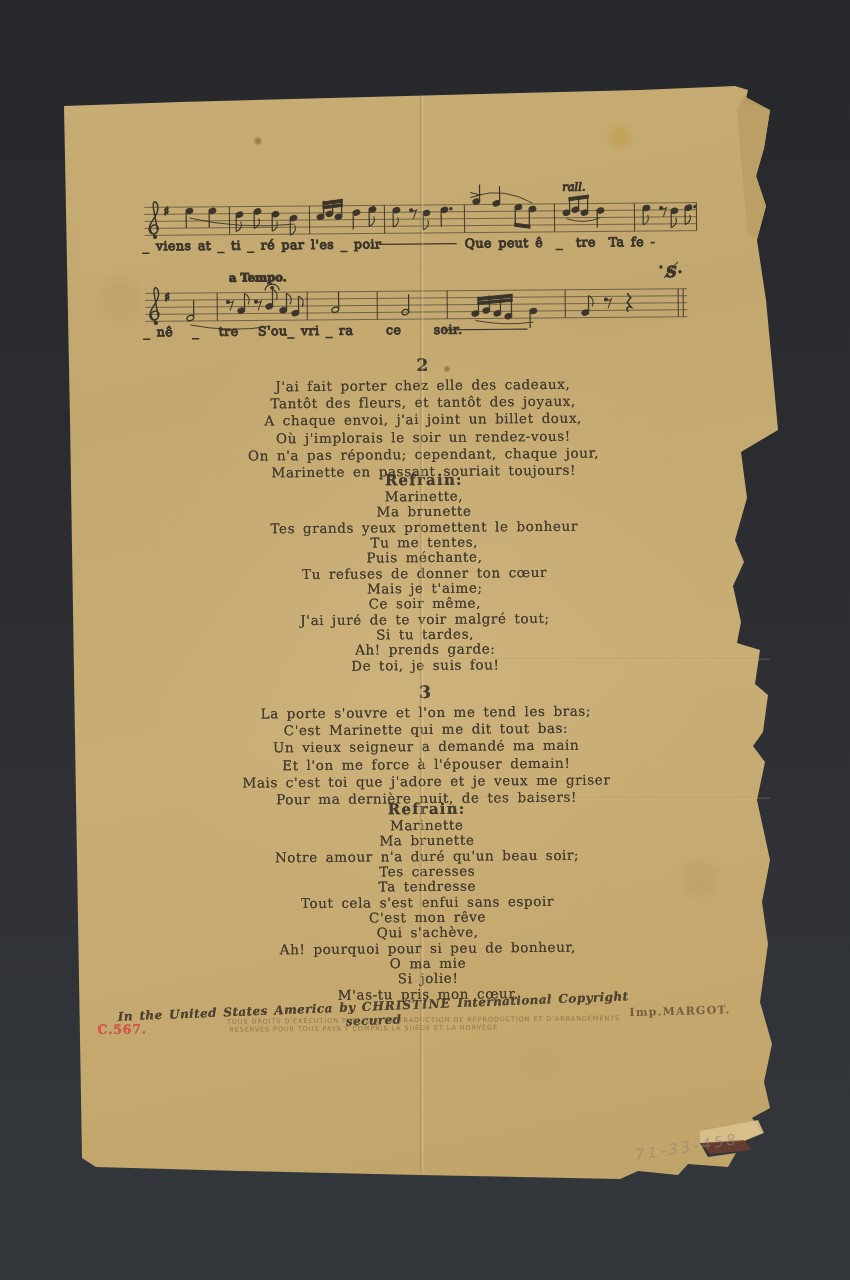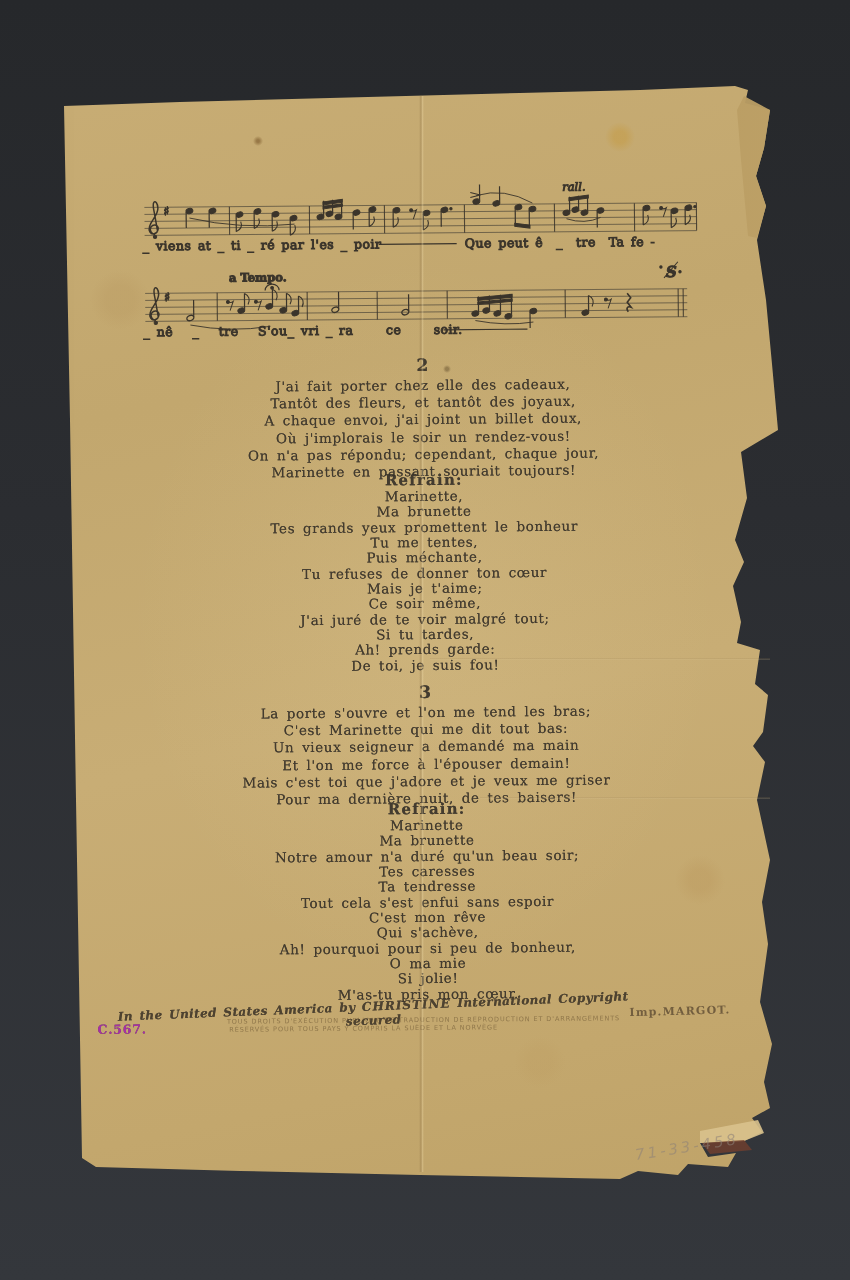--- a/index.html
+++ b/index.html
@@ -54,21 +54,21 @@
   .txt{text-shadow:0 0 .5px rgba(57,51,42,.85);opacity:.93;}
   .verse-num{font-size:17px;font-weight:bold;letter-spacing:1px;}
   .verse{font-size:13.5px;line-height:17.2px;letter-spacing:.6px;word-spacing:3px;}
   .ref-label{font-size:15px;font-weight:bold;letter-spacing:1.2px;}
   .ref{font-size:13.5px;line-height:15.35px;letter-spacing:.6px;word-spacing:3px;}
 
   .copyright{font-size:12px;font-style:italic;font-weight:bold;letter-spacing:.4px;word-spacing:2px;
     color:#453b2c;transform:rotate(-1.8deg);}
   .copyright .name{letter-spacing:1px;}
   .rights{font-size:6.5px;letter-spacing:.9px;color:rgba(100,78,45,.55);font-family:"DejaVu Sans",sans-serif;}
-  .catalog{font-size:12.5px;font-weight:bold;letter-spacing:.8px;color:#a21caf;opacity:.85;}
+  .catalog{font-size:12.5px;font-weight:bold;letter-spacing:.8px;color:#ef4444;opacity:.85;}
   .printer{font-size:11px;letter-spacing:1.2px;color:#5f4c33;opacity:.8;transform:rotate(-1deg);font-weight:bold;}
   .pencil{font-family:"DejaVu Sans",sans-serif;font-style:italic;font-size:15px;letter-spacing:3px;
     color:#8d8178;opacity:.55;transform:rotate(-9deg);z-index:7;}
 
   
   .ink{stroke:#3a342b;fill:#3a342b;}
   .staffline{stroke:#564f3e;stroke-width:.9;opacity:.85;}
   .barline{stroke:#3a342b;stroke-width:1.1;opacity:.85;}
   .lyr{font-family:"DejaVu Serif",serif;font-size:12.5px;letter-spacing:.5px;word-spacing:2px;
     fill:#3f382d;white-space:pre;}

